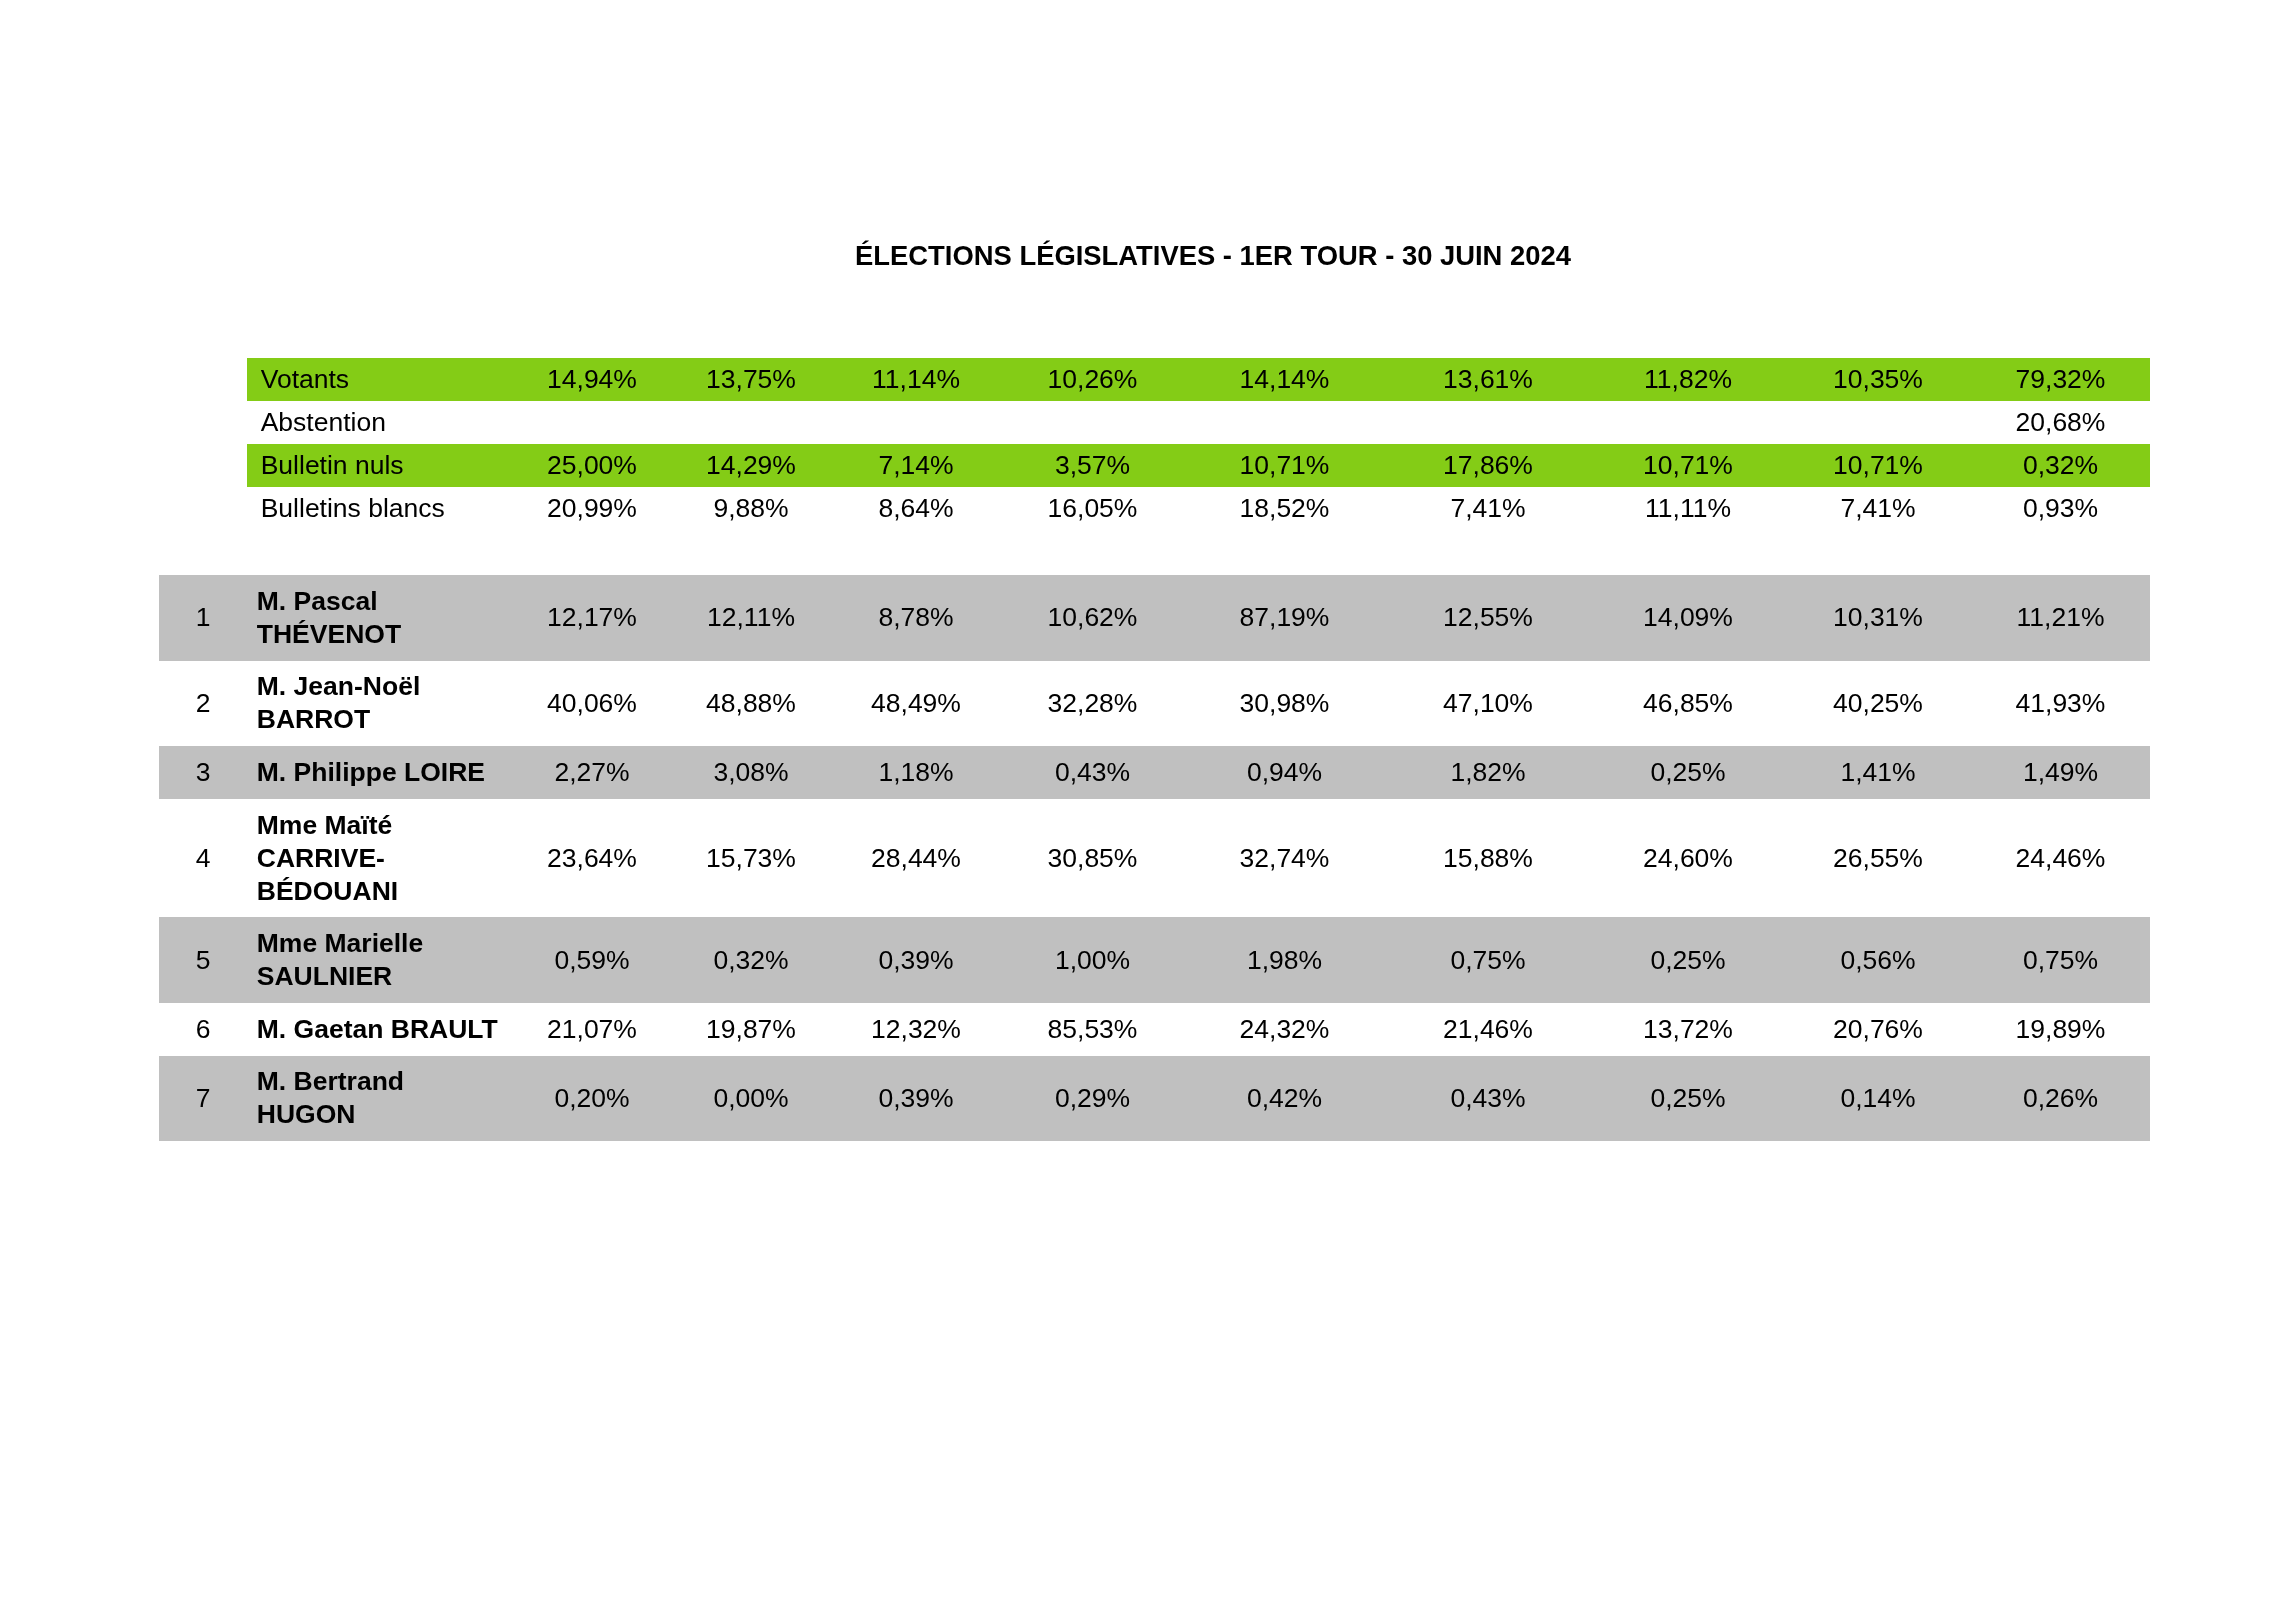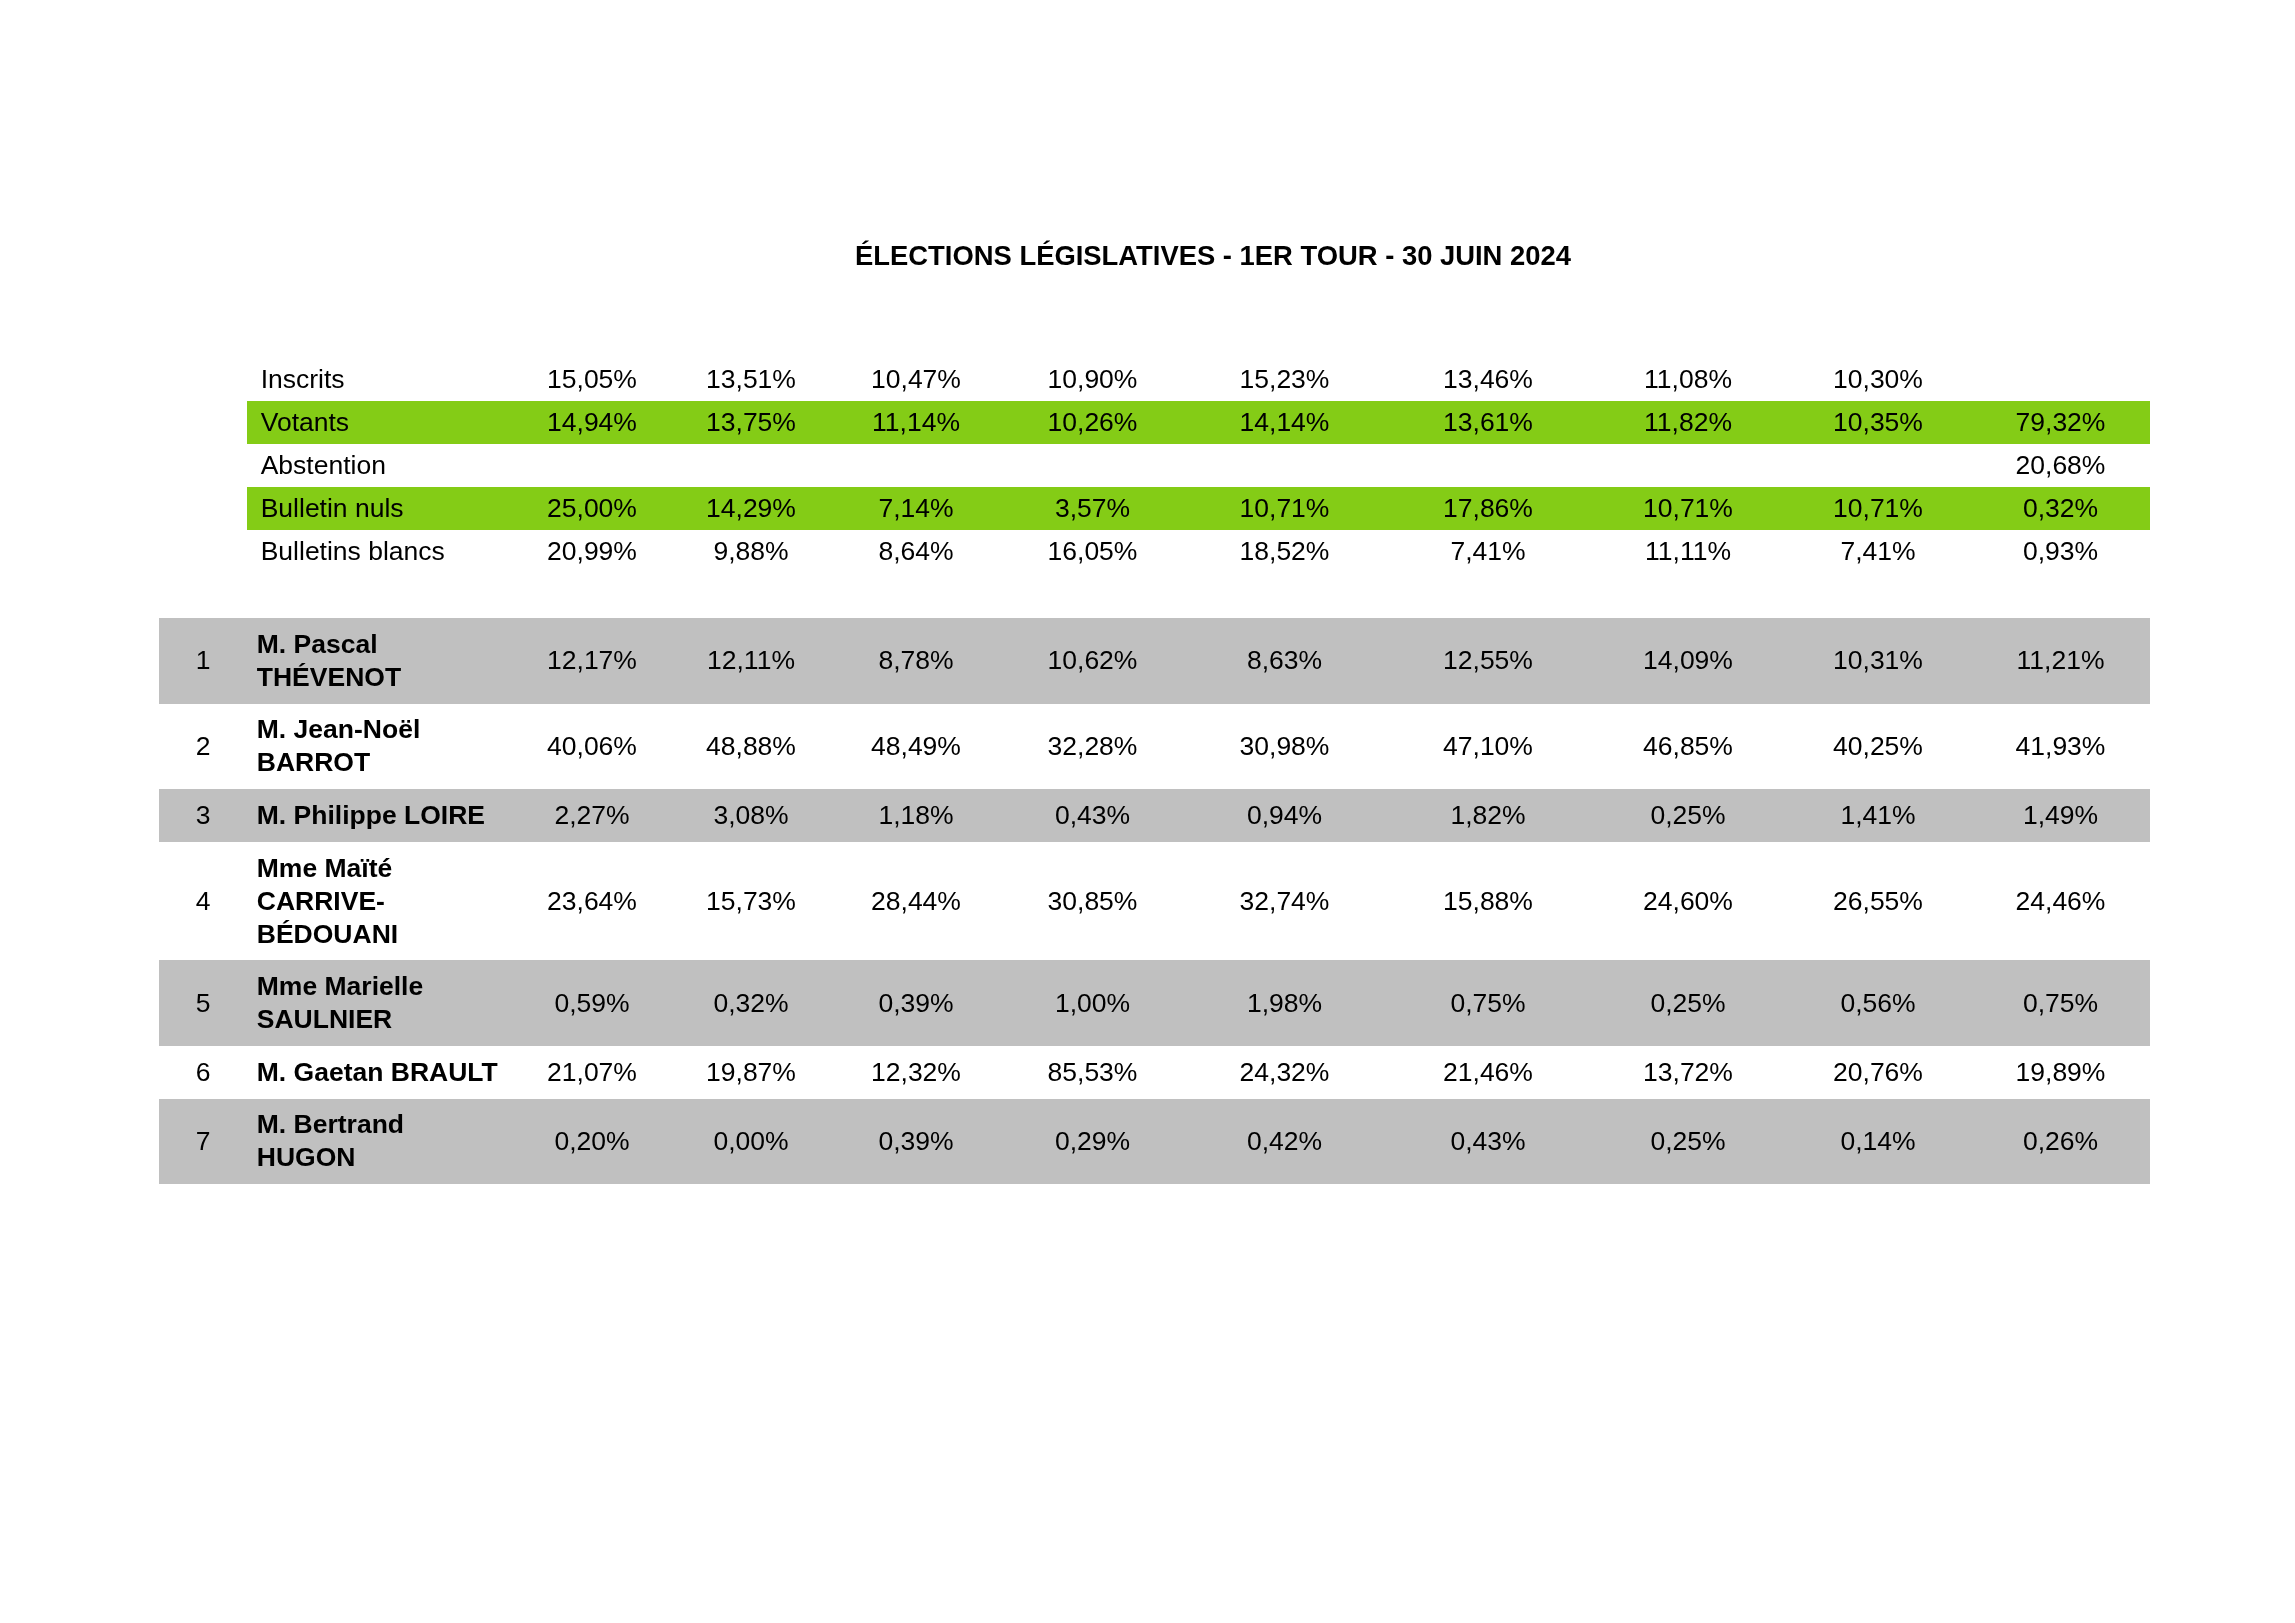--- a/index.html
+++ b/index.html
@@ -44,33 +44,20 @@
         <col style="width:160px">
         <col style="width:170px">
       <col style="width:183px">
         <col style="width:201px">
         <col style="width:206px">
       <col style="width:194px">
         <col style="width:186px">
         <col style="width:179px">
     </colgroup>
     <tbody>
-        <tr class="sum">
-          <td class="numcol"></td>
-          <td class="sumlbl">Inscrits</td>
-          <td class="val b">15,05%</td>
-          <td class="val b">13,51%</td>
-          <td class="val b">10,47%</td>
-          <td class="val b">10,90%</td>
-          <td class="val b">15,23%</td>
-          <td class="val b">13,46%</td>
-          <td class="val b">11,08%</td>
-          <td class="val b">10,30%</td>
-          <td class="val"></td>
-        </tr>
         <tr class="sum shade-part">
           <td class="numcol"></td>
           <td class="sumlbl">Votants</td>
           <td class="val b">14,94%</td>
           <td class="val b">13,75%</td>
           <td class="val b">11,14%</td>
           <td class="val b">10,26%</td>
           <td class="val b">14,14%</td>
           <td class="val b">13,61%</td>
           <td class="val b">11,82%</td>
@@ -119,21 +106,21 @@
         <tr class="spacer">
           <td colspan="11"></td>
         </tr>
         <tr class="cand shade-full">
           <td class="numcol">1</td>
           <td class="name">M. Pascal THÉVENOT</td>
           <td class="val b">12,17%</td>
           <td class="val b">12,11%</td>
           <td class="val b">8,78%</td>
           <td class="val b">10,62%</td>
-          <td class="val b">8,63%</td>
+          <td class="val b">87,19%</td>
           <td class="val b">12,55%</td>
           <td class="val b">14,09%</td>
           <td class="val b">10,31%</td>
           <td class="val b">11,21%</td>
         </tr>
         <tr class="cand">
           <td class="numcol">2</td>
           <td class="name">M. Jean-Noël BARROT</td>
           <td class="val b">40,06%</td>
           <td class="val b">48,88%</td>

